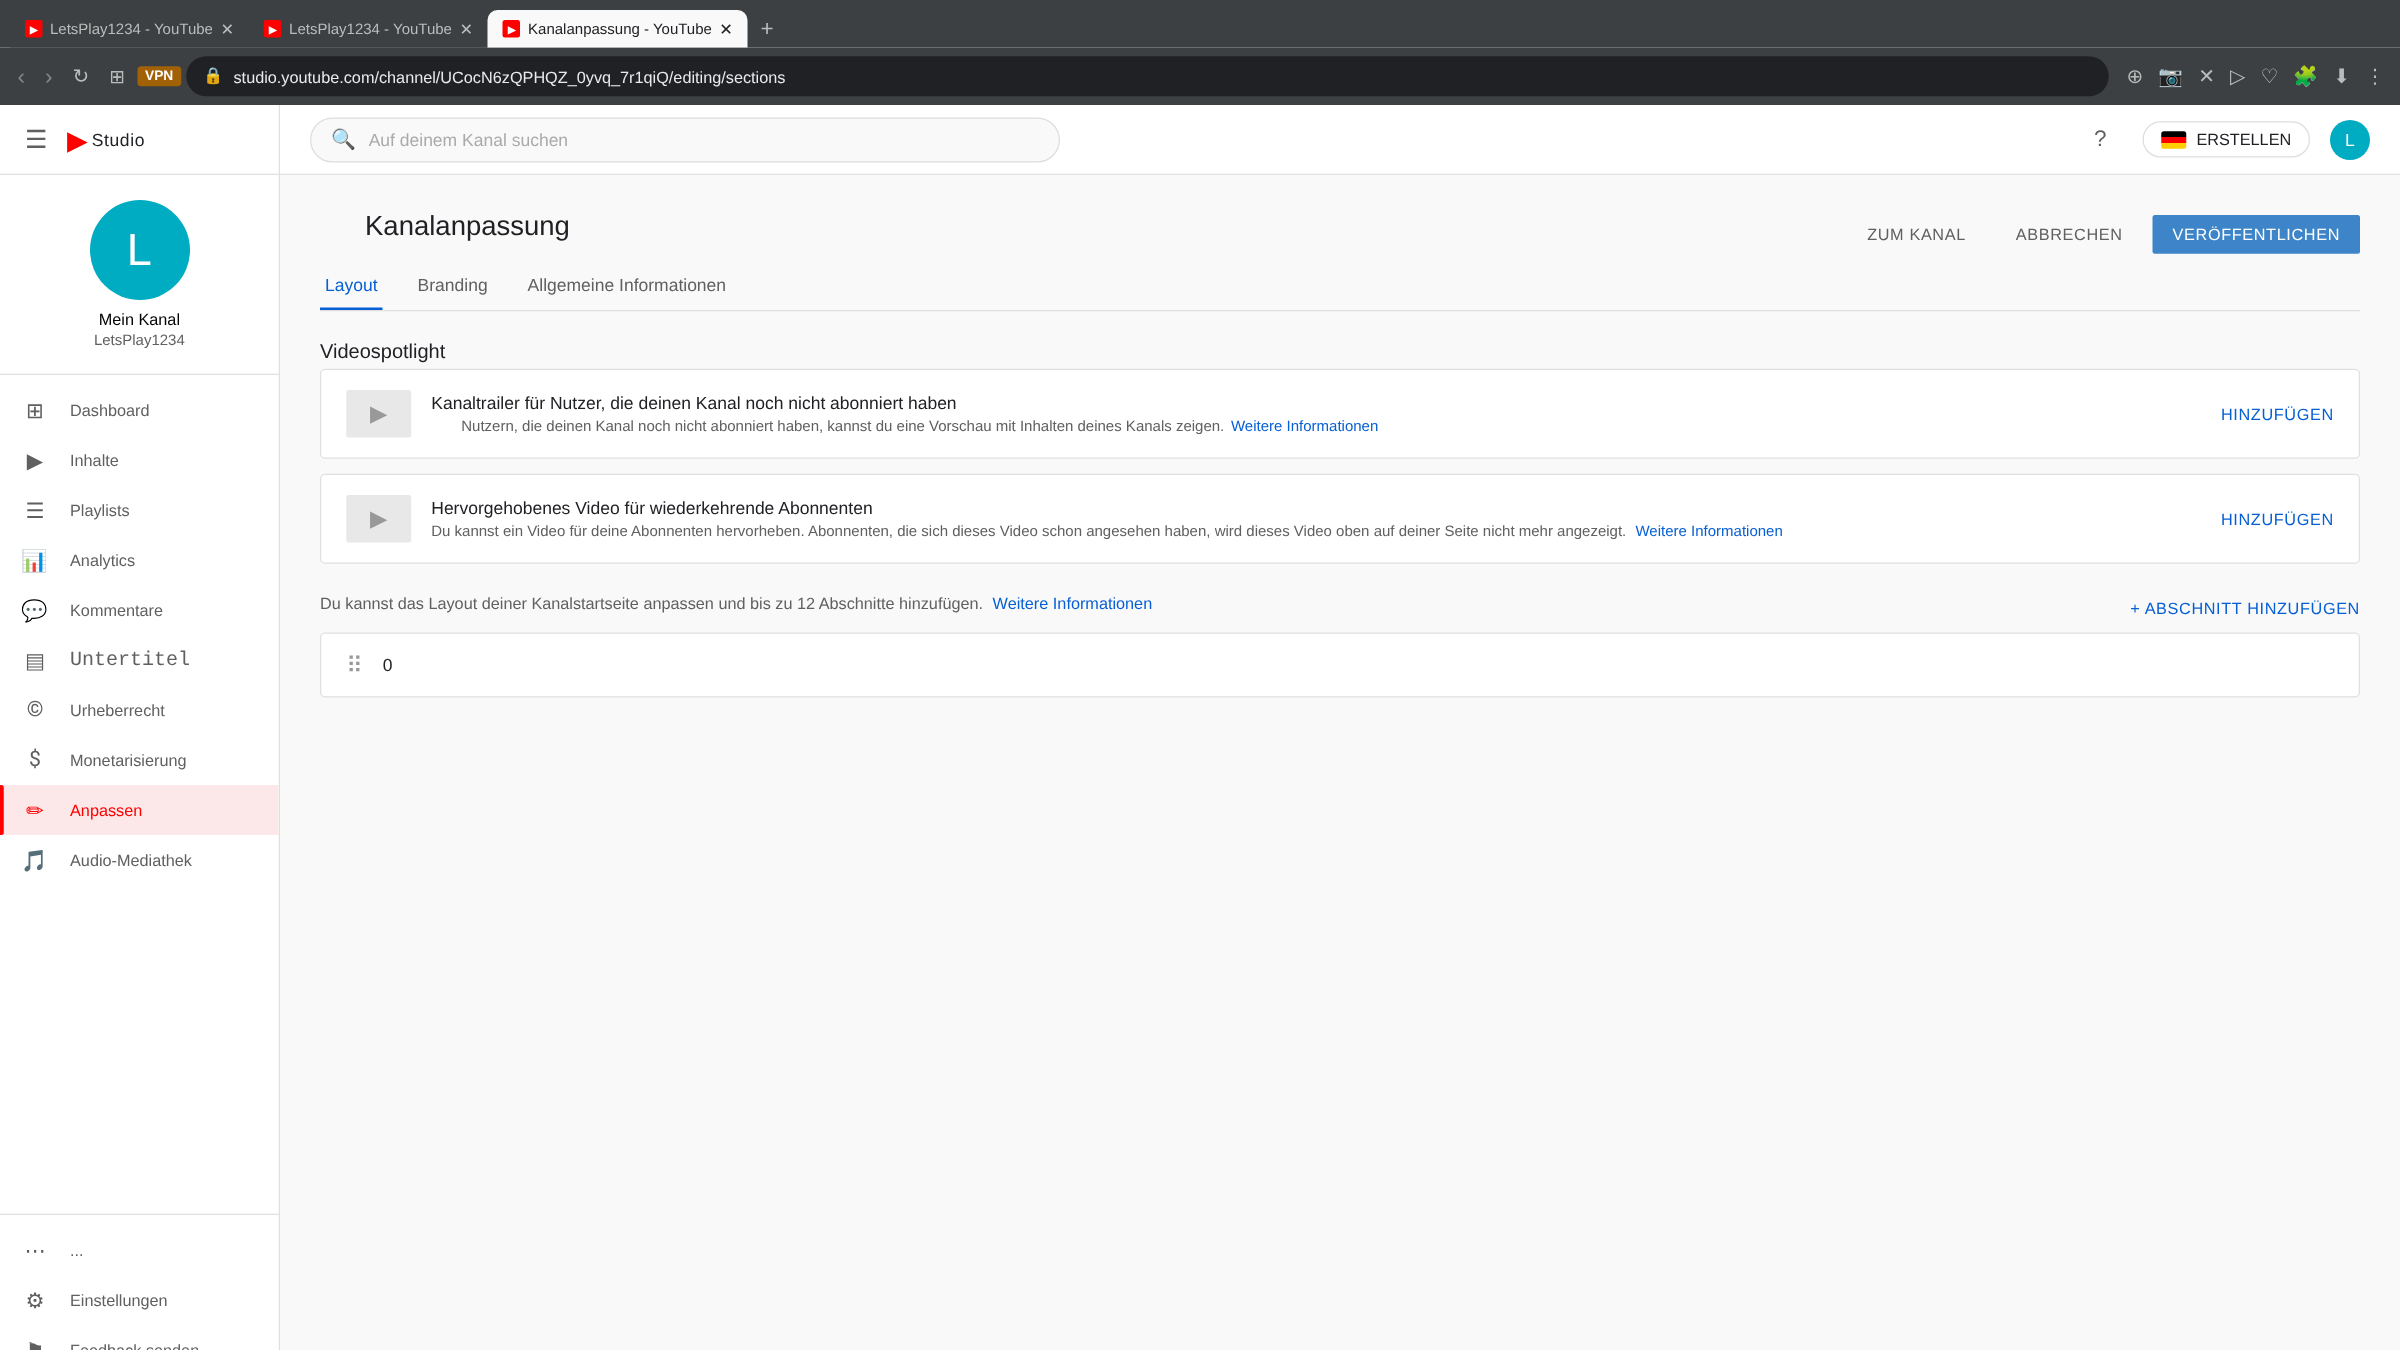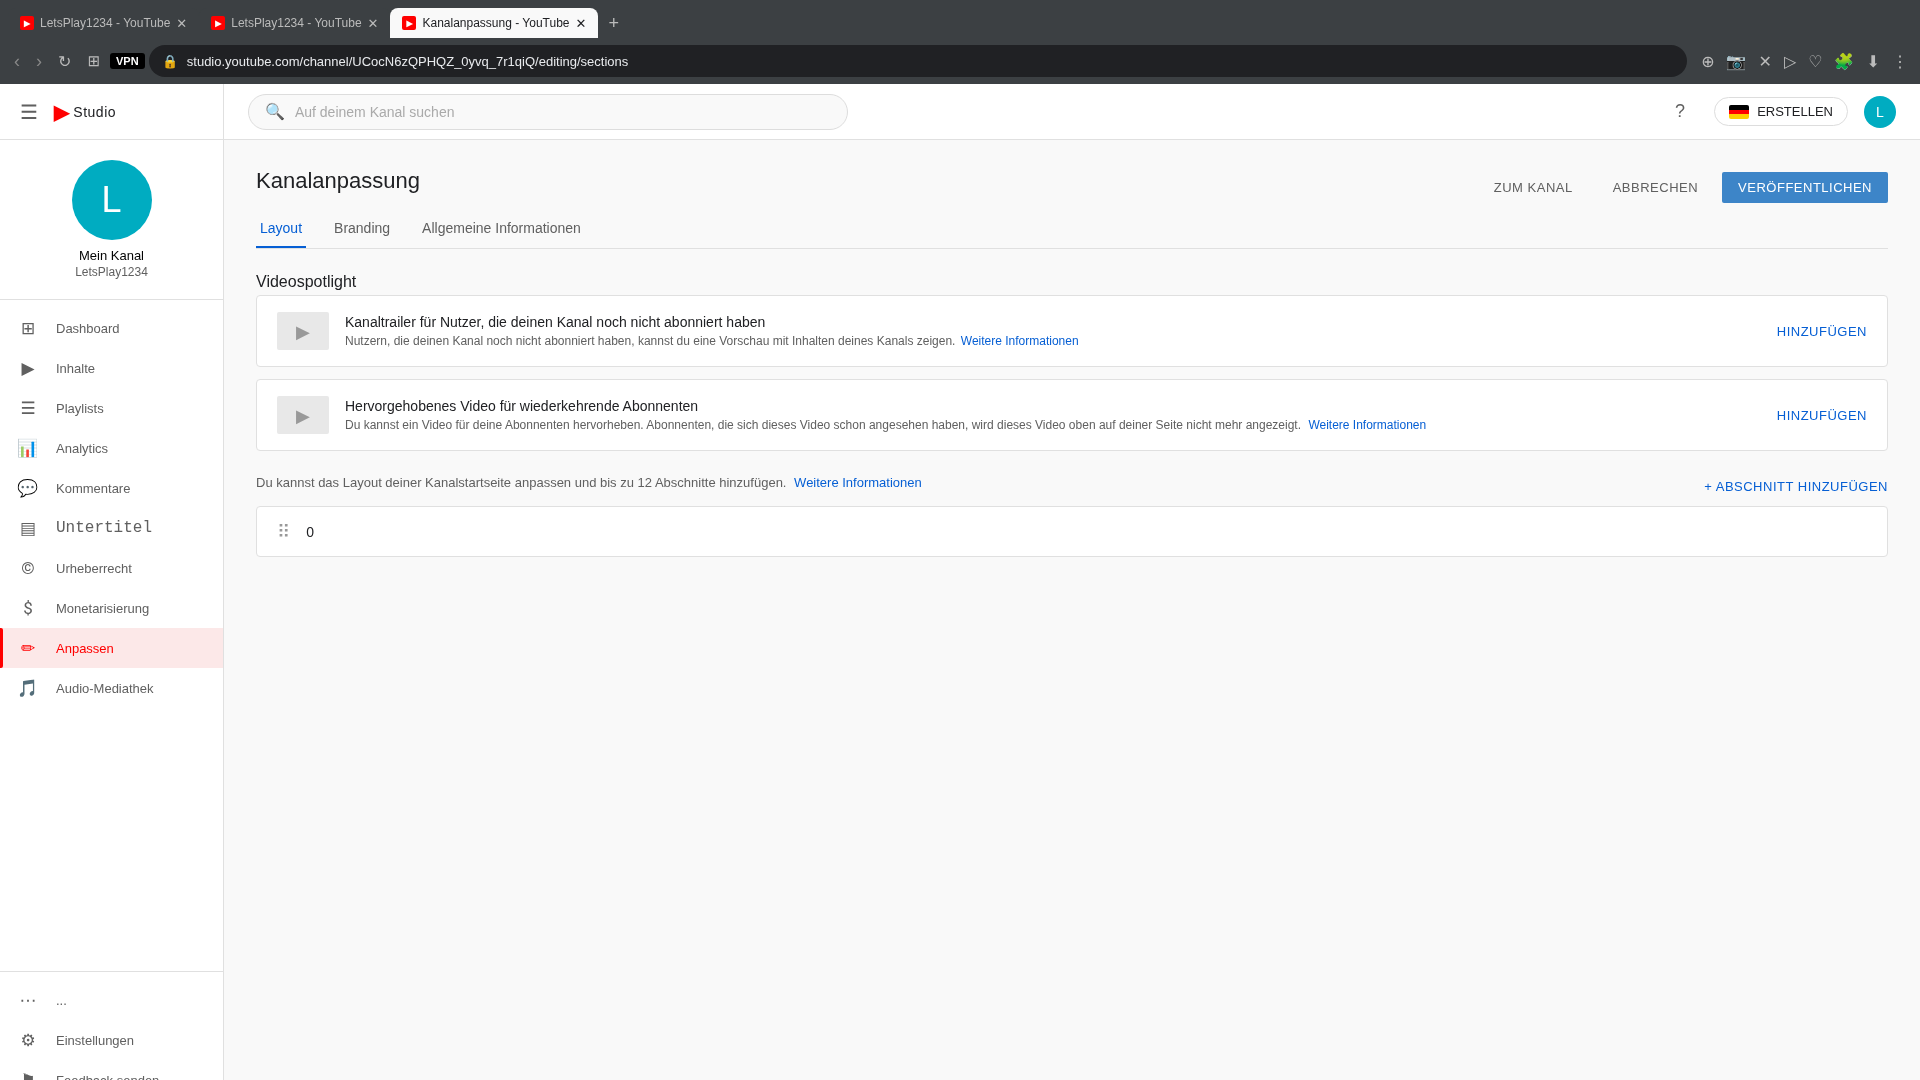--- a/index.html
+++ b/index.html
@@ -43,21 +43,21 @@
     <button style="background:none;border:none;color:#bbb;font-size:18px;padding:0 10px;cursor:pointer;height:30px;">+</button>
   </div>
 
   <div style="background:#3c4043; height:46px; display:flex; align-items:center; padding:0 8px; gap:4px;">
 
     <button style="background:none;border:none;color:#888;font-size:18px;padding:4px 6px;cursor:pointer;border-radius:50%;">‹</button>
     <button style="background:none;border:none;color:#888;font-size:18px;padding:4px 6px;cursor:pointer;border-radius:50%;">›</button>
     <button style="background:none;border:none;color:#bbb;font-size:16px;padding:4px 6px;cursor:pointer;border-radius:50%;">↻</button>
     <button style="background:none;border:none;color:#bbb;font-size:15px;padding:4px 6px;cursor:pointer;border-radius:50%;">⊞</button>
 
-    <div style="background:#000000;color:white;font-size:11px;font-weight:bold;padding:2px 6px;border-radius:3px;font-family:Arial;">VPN</div>
+    <div style="background:#a16207;color:white;font-size:11px;font-weight:bold;padding:2px 6px;border-radius:3px;font-family:Arial;">VPN</div>
 
     <div style="flex:1;height:32px;background:#202124;border-radius:16px;display:flex;align-items:center;padding:0 14px;gap:8px;cursor:text;">
       <span style="color:#888;font-size:13px;">🔒</span>
       <span style="color:#e8eaed;font-size:13px;font-family:Arial;">studio.youtube.com/channel/UCocN6zQPHQZ_0yvq_7r1qiQ/editing/sections</span>
     </div>
 
     <div style="display:flex;align-items:center;gap:4px;padding-left:6px;">
       <button style="background:none;border:none;color:#bbb;font-size:16px;padding:4px;cursor:pointer;">⊕</button>
       <button style="background:none;border:none;color:#bbb;font-size:16px;padding:4px;cursor:pointer;">📷</button>
       <button style="background:none;border:none;color:#bbb;font-size:16px;padding:4px;cursor:pointer;">✕</button>
@@ -174,21 +174,21 @@
         <div style="width:20px;height:14px;background:linear-gradient(to bottom,#000 0%,#000 33%,#ff0000 33%,#ff0000 66%,#ffce00 66%);border-radius:2px;"></div>
         <span>ERSTELLEN</span>
       </button>
       <div style="width:32px;height:32px;border-radius:50%;background:#00acc1;display:flex;align-items:center;justify-content:center;color:white;font-size:14px;font-weight:500;cursor:pointer;font-family:Arial;">
         <span>L</span>
       </div>
     </div>
 
     <div style="flex:1;overflow-y:auto;padding:28px 32px;position:relative;background:#f9f9f9;">
 
-      <div style="display:flex;align-items:flex-start;justify-content:space-between;margin-bottom:0;">
+      <div style="display:flex;align-items:flex-start;justify-content:space-between;margin-bottom:0;margin-left:36px;">
         <h1 style="font-size:22px;font-weight:400;color:#202124;font-family:Arial,sans-serif;margin-bottom:16px;">Kanalanpassung</h1>
         <div style="display:flex;align-items:center;gap:8px;padding-top:4px;">
           <button style="background:none;border:none;color:#606060;font-size:13px;font-weight:500;cursor:pointer;padding:8px 16px;font-family:Arial,sans-serif;letter-spacing:0.5px;">ZUM KANAL</button>
           <button style="background:none;border:none;color:#606060;font-size:13px;font-weight:500;cursor:pointer;padding:8px 16px;font-family:Arial,sans-serif;letter-spacing:0.5px;">ABBRECHEN</button>
           <button style="background:#3d85c8;color:white;border:none;border-radius:2px;font-size:13px;font-weight:500;cursor:pointer;padding:8px 16px;font-family:Arial,sans-serif;letter-spacing:0.5px;">VERÖFFENTLICHEN</button>
         </div>
       </div>
 
       <div style="display:flex;border-bottom:1px solid #e0e0e0;margin-bottom:24px;gap:24px;">
         <div style="padding:10px 4px;font-size:14px;color:#065fd4;cursor:pointer;border-bottom:2px solid #065fd4;font-weight:500;font-family:Arial,sans-serif;">
@@ -203,21 +203,21 @@
       </div>
 
       <div style="margin-bottom:24px;">
         <h2 style="font-size:16px;font-weight:500;color:#202124;margin-bottom:4px;font-family:Arial,sans-serif;">Videospotlight</h2>
 
         <div style="background:#fff;border:1px solid #e0e0e0;border-radius:4px;margin-bottom:12px;">
           <div style="display:flex;align-items:center;padding:16px 20px;gap:16px;">
             <div style="width:52px;height:38px;background:#e8e8e8;border-radius:2px;display:flex;align-items:center;justify-content:center;color:#999;flex-shrink:0;font-size:18px;">▶</div>
             <div style="flex:1;">
               <div style="font-size:14px;font-weight:500;color:#202124;margin-bottom:4px;font-family:Arial,sans-serif;">Kanaltrailer für Nutzer, die deinen Kanal noch nicht abonniert haben</div>
-              <div style="font-size:12px;color:#606060;font-family:Arial,sans-serif;">
+              <div style="font-size:12px;color:#606060;font-family:Arial,sans-serif;margin-left:24px;">
                 <span>Nutzern, die deinen Kanal noch nicht abonniert haben, kannst du eine Vorschau mit Inhalten deines Kanals zeigen.</span>
                 <span style="color:#065fd4;cursor:pointer;margin-left:2px;">Weitere Informationen</span>
               </div>
             </div>
             <button style="color:#065fd4;font-size:13px;font-weight:500;cursor:pointer;background:none;border:none;flex-shrink:0;letter-spacing:0.5px;font-family:Arial,sans-serif;">HINZUFÜGEN</button>
           </div>
         </div>
 
         <div style="background:#fff;border:1px solid #e0e0e0;border-radius:4px;margin-bottom:12px;">
           <div style="display:flex;align-items:center;padding:16px 20px;gap:16px;">

